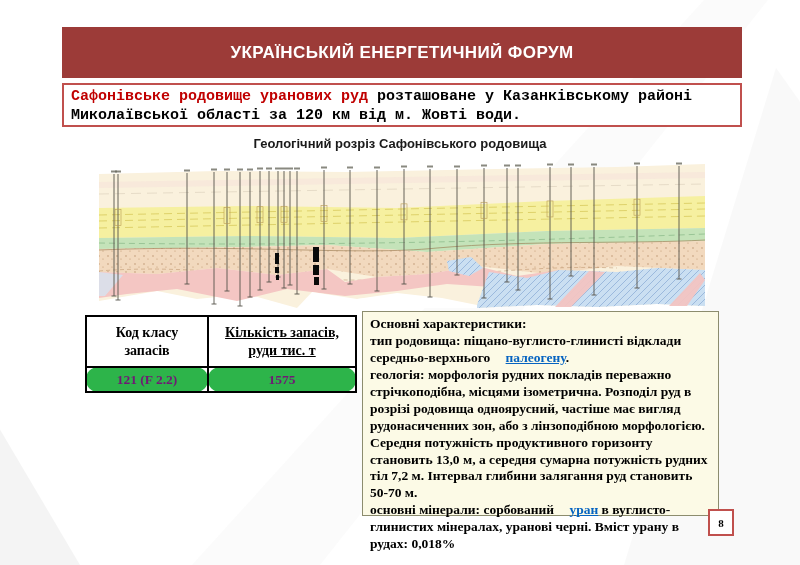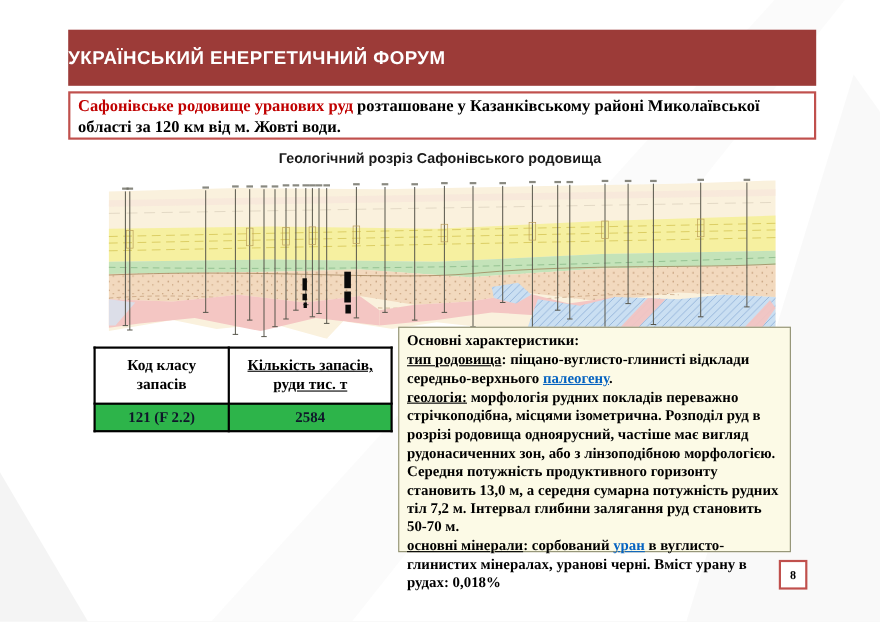--- a/index.html
+++ b/index.html
@@ -26,57 +26,57 @@
   .deco-left{
     position:absolute;inset:0;background:#f1f1f1;opacity:.8;
     clip-path:polygon(0 76%, 10% 100%, 0 100%);
   }
   .deco-mid{
     position:absolute;inset:0;background:#f8f8f8;opacity:.6;
     clip-path:polygon(88% 0, 96% 0, 40% 100%, 24% 100%);
   }
   .header-bar{
     position:absolute;left:62px;top:27px;width:680px;height:51px;
-    background:var(--header-bg);display:flex;align-items:center;justify-content:flex-start;
+    background:var(--header-bg);display:flex;align-items:center;justify-content:center;
   }
   .header-bar .title{
     color:#ffffff;font-family:"Liberation Sans", sans-serif;font-weight:bold;
     font-size:17px;letter-spacing:.4px;
   }
   .subtitle-box{
     position:absolute;left:62px;top:83px;width:680px;height:44px;
     background:#ffffff;border:2px solid var(--border-red);
-    padding:3px 8px 3px 7px;font-size:15px;font-weight:bold;line-height:1.26;
+    padding:3px 8px 3px 7px;font-size:15px;font-weight:bold;line-height:1.26;font-family:Liberation Mono, monospace;
   }
   .subtitle-box .hl{color:var(--accent-red);}
   .section-title{
     position:absolute;left:0;top:136px;width:800px;text-align:center;
     font-family:"Liberation Sans", sans-serif;font-weight:bold;font-size:13px;color:#1a1a1a;
   }
   .xsection{position:absolute;left:97px;top:158px;width:610px;height:150px;}
   .reserves-table{
     position:absolute;left:85px;top:315px;border-collapse:collapse;
     font-weight:bold;text-align:center;
   }
   .reserves-table th,.reserves-table td{border:2px solid #000;}
   .reserves-table th{
     width:122px;height:51px;background:#fff;font-size:14px;line-height:1.25;padding:0 6px;
   }
   .reserves-table th + th{width:148px;text-decoration:underline;}
   .reserves-table td{
-    background:var(--table-green);color:#0f172a;font-size:13.5px;height:25px;padding:1px 4px;
+    background:var(--table-green);color:#701a75;font-size:13.5px;height:25px;padding:1px 4px;border-radius:12px;
   }
   .char-box{
-    position:absolute;left:362px;top:297px;width:357px;height:205px;
+    position:absolute;left:362px;top:311px;width:357px;height:205px;
     background:var(--box-bg);border:1px solid var(--box-border);
     padding:4px 6px 4px 7px;font-size:13.5px;font-weight:bold;line-height:1.255;
     white-space:normal;
   }
-  .char-box .underline{text-decoration:underline;}
-  .char-box .link{color:var(--link-blue);cursor:pointer;}
+  .char-box .underline{}
+  .char-box .link{color:var(--link-blue);text-decoration:underline;cursor:pointer;margin-left:12px;}
   .page-box{
     position:absolute;left:708px;top:509px;width:26px;height:27px;
     border:2px solid var(--border-red);background:#fff;
     display:flex;align-items:center;justify-content:center;
     font-size:11px;font-weight:bold;
   }
 </style>
 </head>
 <body>
 
@@ -246,21 +246,21 @@
 <table class="reserves-table">
   <thead>
     <tr>
       <th>Код класу запасів</th>
       <th>Кількість запасів, руди тис. т</th>
     </tr>
   </thead>
   <tbody>
     <tr>
       <td>121 (F 2.2)</td>
-      <td>2584</td>
+      <td>1575</td>
     </tr>
   </tbody>
 </table>
 
 <div class="char-box"><span class="bold">Основні характеристики:</span><br><span class="bold underline">тип родовища</span><span class="bold">: піщано-вуглисто-глинисті відклади середньо-верхнього </span><span class="bold underline link">палеогену</span><span class="bold">.</span><br><span class="bold underline">геологія:</span><span class="bold"> морфологія рудних покладів переважно стрічкоподібна, місцями ізометрична. Розподіл руд в розрізі родовища одноярусний, частіше має вигляд рудонасиченних зон, або з лінзоподібною морфологією. Середня потужність продуктивного горизонту становить 13,0 м, а середня сумарна потужність рудних тіл 7,2 м. Інтервал глибини залягання руд становить 50-70 м.</span><br><span class="bold underline">основні мінерали</span><span class="bold">: сорбований </span><span class="bold underline link">уран</span><span class="bold"> в вуглисто-глинистих мінералах, уранові черні. Вміст урану в рудах: 0,018%</span></div>
 
 <div class="page-box">
   <span>8</span>
 </div>
 

